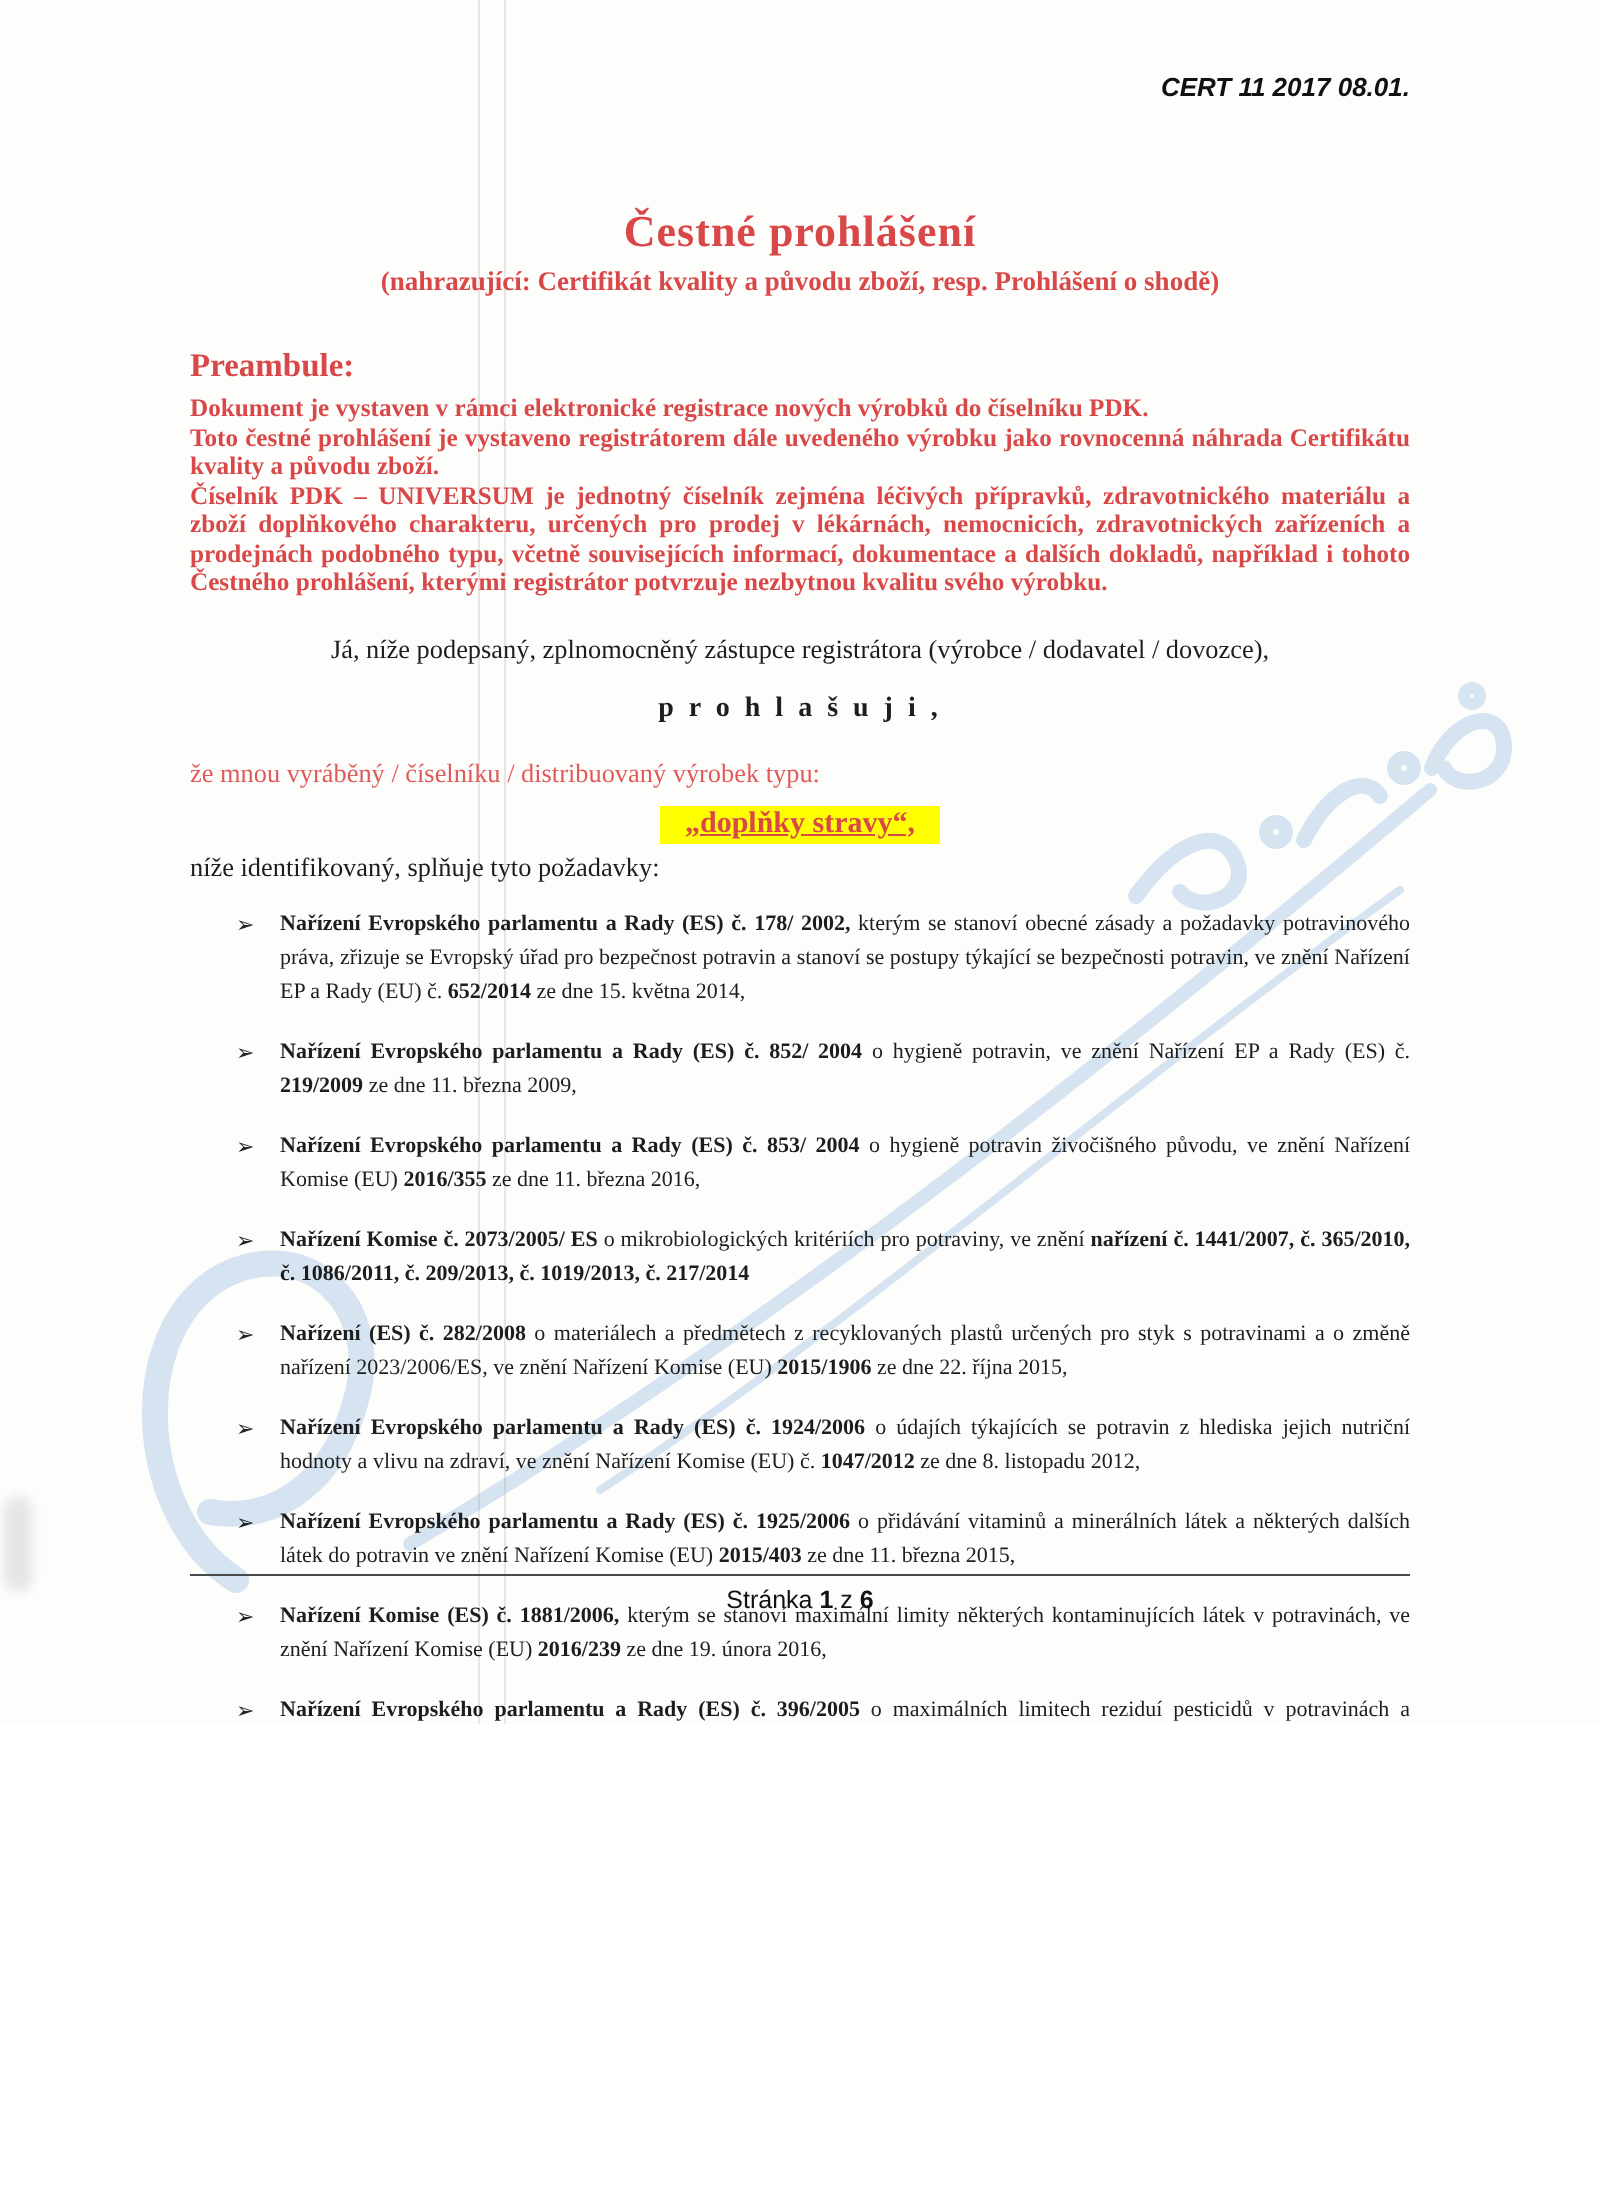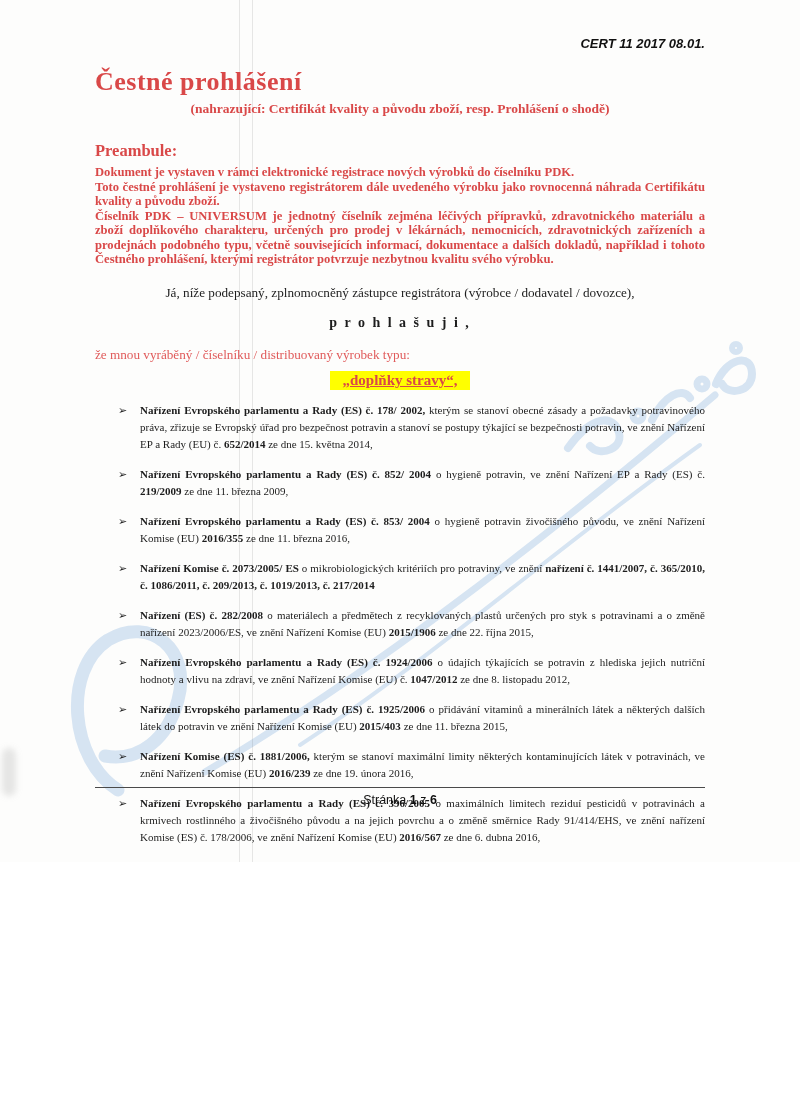--- a/index.html
+++ b/index.html
@@ -28,22 +28,22 @@
 
   .content { position: relative; z-index: 2; padding: 36px 95px 0 95px; }
 
   .doc-code {
     text-align: right;
     font-family: "Liberation Sans", sans-serif;
     font-style: italic; font-weight: bold;
     font-size: 13px; color: #111;
   }
   .title {
-    margin-top: 16px; text-align: left;
-    color: var(--red); font-weight: bold; font-size: 26px;
+    margin-top: 52px; text-align: center;
+    color: var(--red); font-weight: bold; font-size: 22px;
     letter-spacing: 0.5px;
   }
   .subtitle {
     margin-top: 4px; text-align: center;
     color: var(--red); font-weight: bold; font-size: 13.5px;
   }
   .preamble-heading {
     margin-top: 24px; color: var(--red);
     font-weight: bold; font-size: 16.5px;
   }
@@ -126,20 +126,21 @@
       </div>
 
     <div class="intro">Já, níže podepsaný, zplnomocněný zástupce registrátora (výrobce / dodavatel / dovozce),</div>
     <div class="verb">p r o h l a š u j i ,</div>
 
     <div class="product-line">že mnou vyráběný / číselníku  / distribuovaný výrobek typu:</div>
     <div class="product-type-row">
       <span class="product-type">„doplňky stravy“,</span>
     </div>
 
+    <div class="req-intro">níže identifikovaný, splňuje tyto požadavky:</div>
 
     <div class="req-list">
         <div class="req-item">
           <span class="req-marker">➢</span>
           <div class="req-text"><span class="bold">Nařízení Evropského parlamentu a Rady (ES) č. 178/ 2002,</span><span> kterým se stanoví obecné zásady a požadavky potravinového práva, zřizuje se Evropský úřad pro bezpečnost potravin a stanoví se postupy týkající se bezpečnosti potravin, ve znění Nařízení EP a Rady (EU) č. </span><span class="bold">652/2014</span><span> ze dne 15. května 2014,</span></div>
         </div>
         <div class="req-item">
           <span class="req-marker">➢</span>
           <div class="req-text"><span class="bold">Nařízení Evropského parlamentu a Rady (ES) č. 852/ 2004</span><span> o hygieně potravin, ve znění Nařízení EP a Rady (ES) č. </span><span class="bold">219/2009</span><span> ze dne 11. března 2009,</span></div>
         </div>

